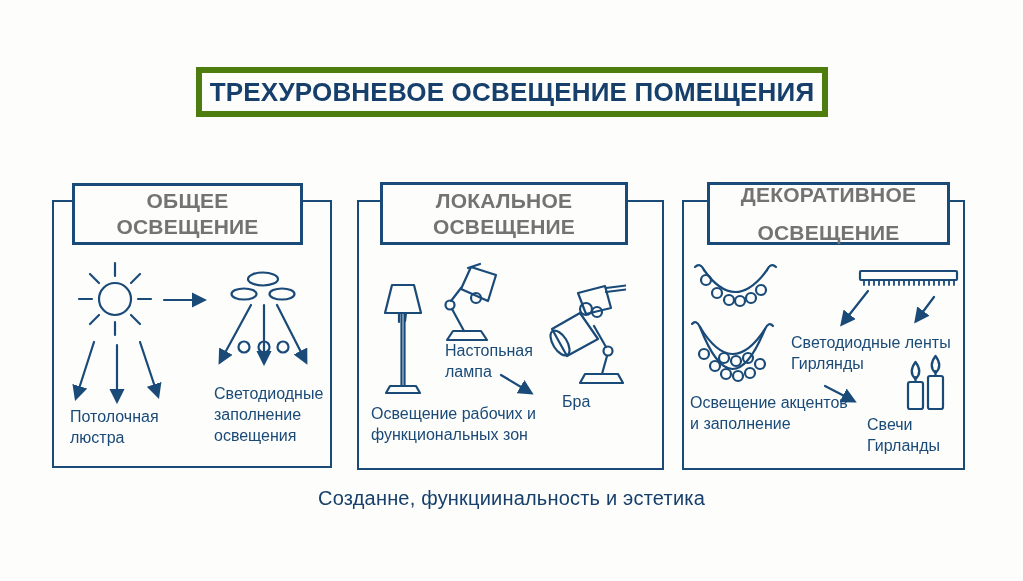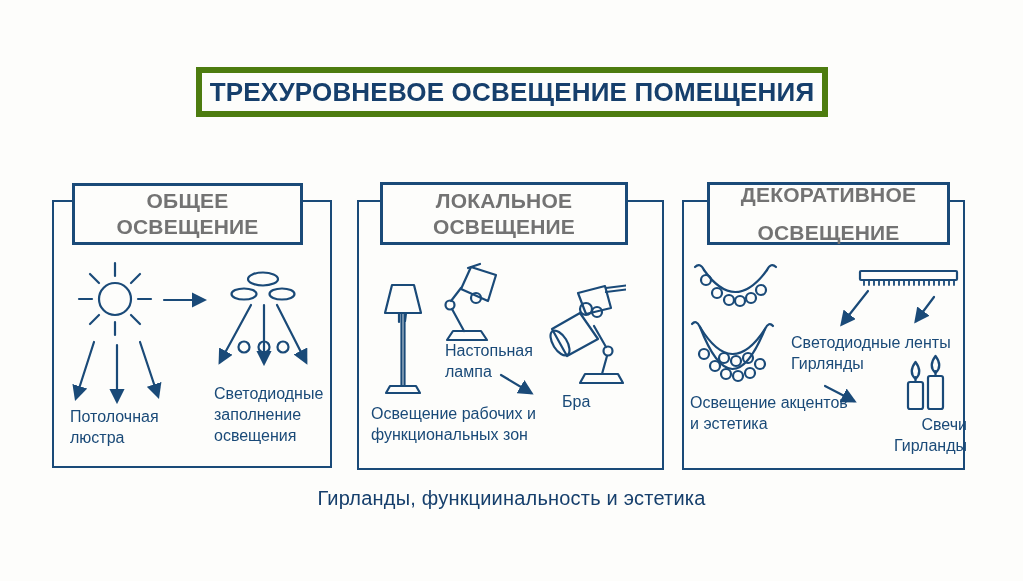--- a/index.html
+++ b/index.html
@@ -28,21 +28,21 @@
     color:#737373; letter-spacing:.2px;
   }
   #header-general    { left:72px;  top:183px; width:225px; height:56px; }
   #header-local      { left:380px; top:182px; width:242px; height:57px; }
   #header-decorative { left:707px; top:182px; width:237px; height:57px;gap:12px; }
   .art { position:absolute; left:0; top:0; }
   .label {
     position:absolute; font-size:16px; line-height:21px;
     color:#1a4a78; white-space:nowrap;
   }
-  .label.center { text-align:right; }
+  .label.center { text-align:left; }
   .footer {
     position:absolute; left:0; top:487px; width:1023px;
     text-align:center; font-size:20px; color:#163f6c; letter-spacing:.2px;
   }
 </style>
 </head>
 <body>
 
 <div class="canvas">
 
@@ -206,21 +206,21 @@
           <path d="M251.5,154 C256,160 257,166 251.5,171 C246,166 247,160 251.5,154 Z"></path>
         </g>
       </g>
     </svg>
     <div class="label" style="left:107px; top:130px;">
       <span>Светодиодные ленты</span><br>
       <span>Гирлянды</span>
     </div>
     <div class="label" style="left:6px; top:190px;">
       <span>Освещение акцентов</span><br>
-      <span>и эстетика</span>
+      <span>и заполнение</span>
     </div>
     <div class="label center" style="left:183px; top:212px; width:100px;">
       <span>Свечи</span><br>
       <span>Гирланды</span>
     </div>
   </div>
 
   <div class="panel-header" id="header-general">
     <span>ОБЩЕЕ</span>
     <span>ОСВЕЩЕНИЕ</span>
@@ -228,16 +228,16 @@
   <div class="panel-header" id="header-local">
     <span>ЛОКАЛЬНОЕ</span>
     <span>ОСВЕЩЕНИЕ</span>
   </div>
   <div class="panel-header" id="header-decorative">
     <span>ДЕКОРАТИВНОЕ</span>
     <span>ОСВЕЩЕНИЕ</span>
   </div>
 
   <div class="footer">
-    <span>Гирланды, функциинальность и эстетика</span>
+    <span>Созданне, функциинальность и эстетика</span>
   </div>
 
 </div>
 
 </body></html>

